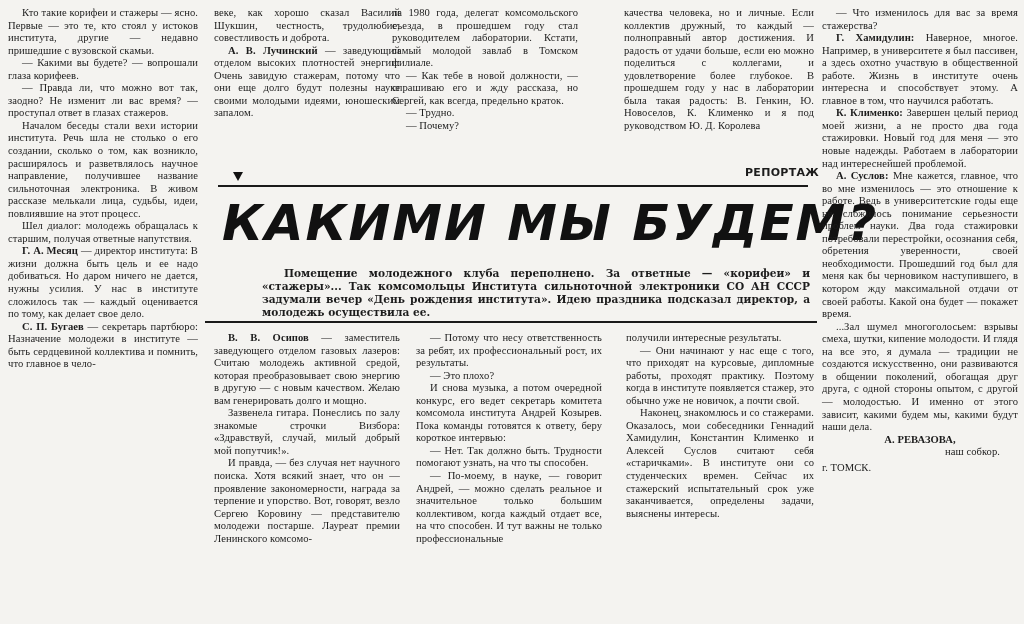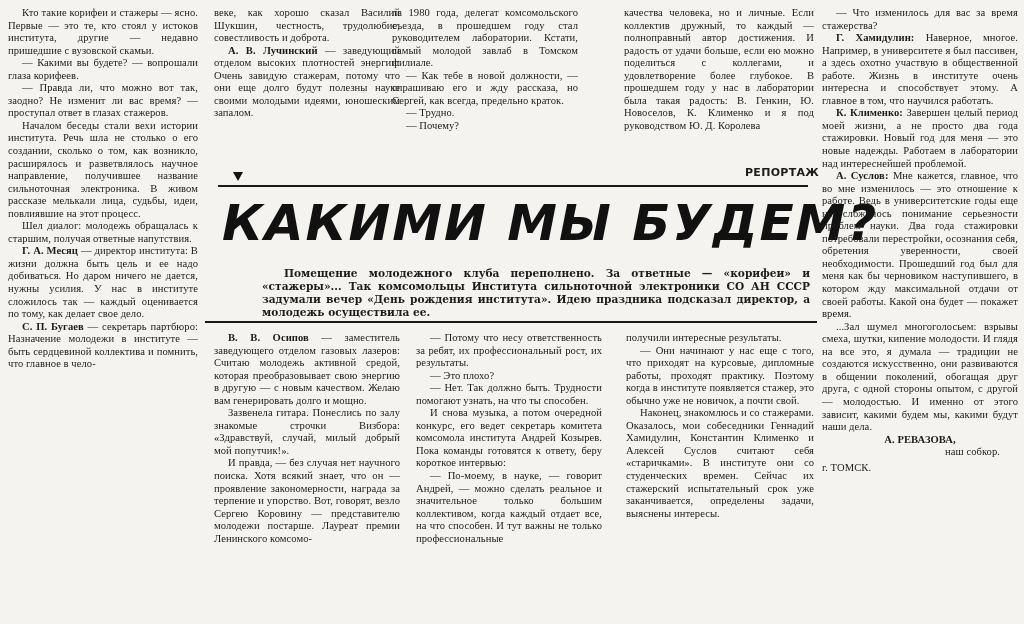--- a/index.html
+++ b/index.html
@@ -101,22 +101,22 @@
 
 <div class="col" id="c7">
   <p><b>В. В. Осипов</b><span> — заместитель заведующего отделом газовых лазеров: Считаю молодежь активной средой, которая преобразовывает свою энергию в другую — с новым качеством. Желаю вам генерировать долго и мощно.</span></p>
   <p>Зазвенела гитара. Понеслись по залу знакомые строчки Визбора: «Здравствуй, случай, милый добрый мой попутчик!».</p>
   <p>И правда, — без случая нет научного поиска. Хотя всякий знает, что он — проявление закономерности, награда за терпение и упорство. Вот, говорят, везло Сергею Коровину — представителю молодежи постарше. Лауреат премии Ленинского комсомо-</p>
 </div>
 
 <div class="col" id="c8">
   <p>— Потому что несу ответственность за ребят, их профессиональный рост, их результаты.</p>
   <p>— Это плохо?</p>
+  <p>И снова музыка, а потом очередной конкурс, его ведет секретарь комитета комсомола института Андрей Козырев. Пока команды готовятся к ответу, беру короткое интервью:</p>
   <p>— Нет. Так должно быть. Трудности помогают узнать, на что ты способен.</p>
-  <p>И снова музыка, а потом очередной конкурс, его ведет секретарь комитета комсомола института Андрей Козырев. Пока команды готовятся к ответу, беру короткое интервью:</p>
   <p>— По-моему, в науке, — говорит Андрей, — можно сделать реальное и значительное только большим коллективом, когда каждый отдает все, на что способен. И тут важны не только профессиональные</p>
 </div>
 
 <div class="col" id="c9">
   <p class="noindent">получили интересные результаты.</p>
   <p>— Они начинают у нас еще с того, что приходят на курсовые, дипломные работы, проходят практику. Поэтому когда в институте появляется стажер, это обычно уже не новичок, а почти свой.</p>
   <p>Наконец, знакомлюсь и со стажерами. Оказалось, мои собеседники Геннадий Хамидулин, Константин Клименко и Алексей Суслов считают себя «старичками». В институте они со студенческих времен. Сейчас их стажерский испытательный срок уже заканчивается, определены задачи, выяснены интересы.</p>
 </div>
 
 <div class="col" id="c6">

